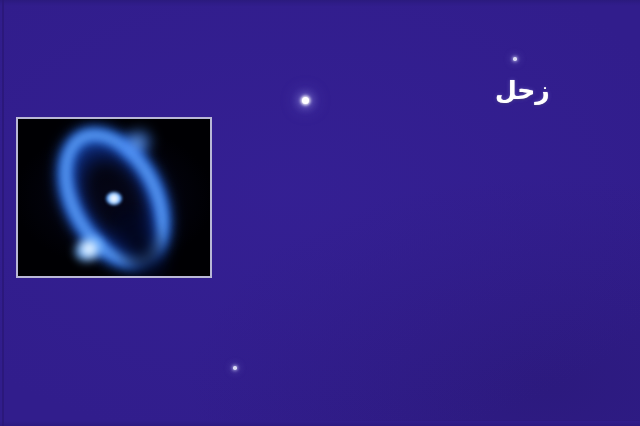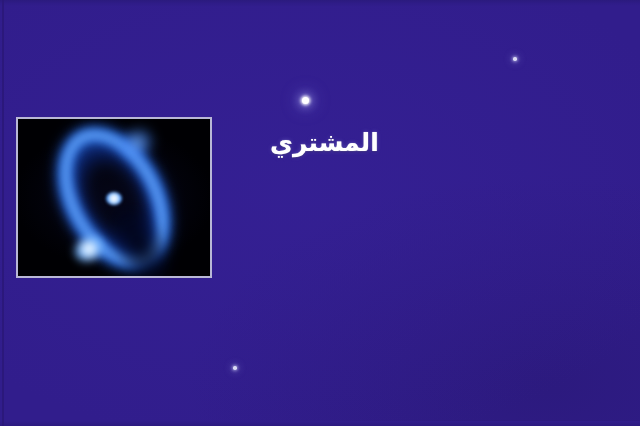--- a/index.html
+++ b/index.html
@@ -192,22 +192,22 @@
   <div class="band-top"></div>
   <div class="band-bottom"></div>
   <div class="band-left"></div>
 
   <div class="star small" id="star-saturn" style="left:513px; top:57px;"></div>
 
   <div class="star big" id="star-jupiter" style="left:302px; top:97px;"></div>
 
   <div class="star small" id="star-fomalhaut" style="left:233px; top:366px;"></div>
 
-
-  <div class="label" id="label-jupiter">المشتري</div>
+  <div class="label" id="label-saturn">زحل</div>
+
 
 
   <div id="inset">
     <div class="inset-sky"></div>
     <div class="disk-wrap">
       <div class="ring ring-outerglow"></div>
       <div class="ring ring-main"></div>
       <div class="ring ring-inner"></div>
       <div class="ring-dark"></div>
       <div class="knot-top"></div>

